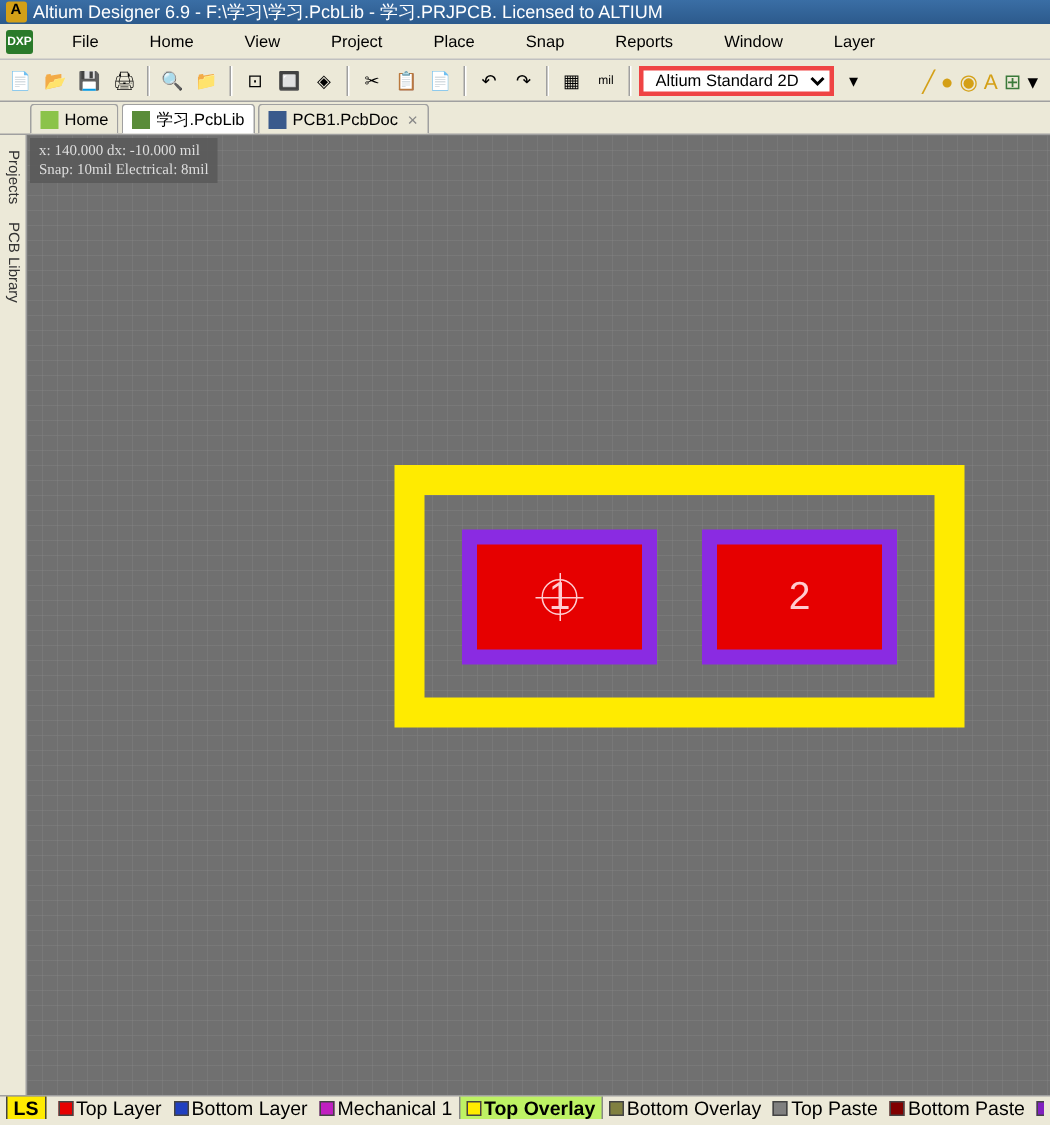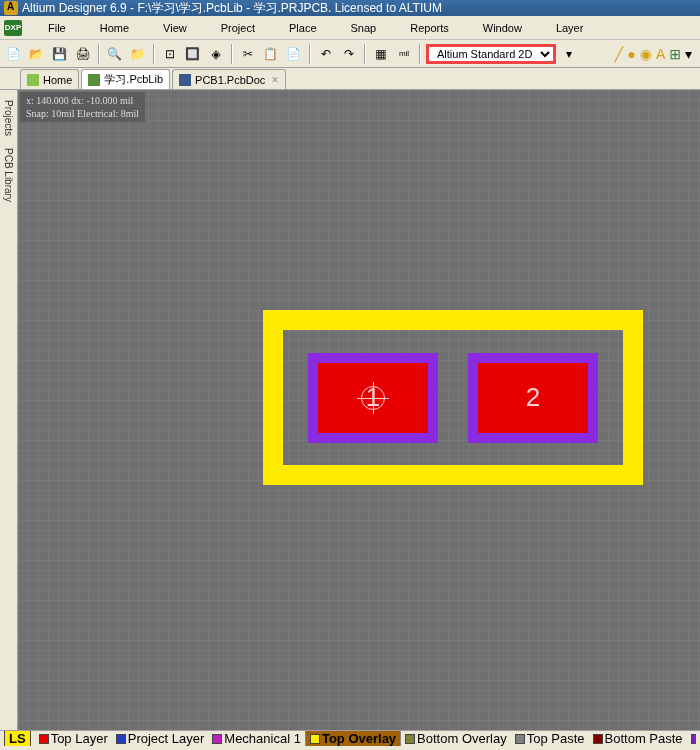--- a/index.html
+++ b/index.html
@@ -50,21 +50,21 @@
     .pad-outer { position: absolute; inset: 0; background: #8a2be2; }
     .pad-inner { position: absolute; inset: 10px; background: #e60000; display: flex; align-items: center; justify-content: center; }
     .pad-label { font-size: 26px; color: #ffccd0; font-family: Arial, sans-serif; }
     .pad-crosshair { position: absolute; width: 32px; height: 32px; left: 50%; top: 50%; transform: translate(-50%,-50%); }
     .pad-crosshair::before { content:""; position: absolute; left: 0; right:0; top: 50%; border-top: 1px solid #ffccd0; }
     .pad-crosshair::after { content:""; position: absolute; top: 0; bottom:0; left: 50%; border-left: 1px solid #ffccd0; }
     .pad-circle { position: absolute; width: 24px; height: 24px; border: 1px solid #ffccd0; border-radius: 50%; left: 50%; top: 50%; transform: translate(-50%,-50%); }
     
     .layer-tabs { height: 16px; background: #ece9d8; display: flex; align-items: center; padding: 0 4px; overflow: hidden; border-top: 1px solid #a0a0a0; font-size: 13px; }
     .layer-btn { display: flex; align-items: center; gap: 2px; padding: 0 4px; cursor: pointer; white-space: nowrap; }
-    .layer-btn.active { background: #a16207; border: 1px solid #888; }
+    .layer-btn.active { background: #bef264; border: 1px solid #888; }
     .layer-swatch { width: 10px; height: 10px; border: 1px solid #444; }
     .ls-box { background: #ffeb00; border: 1px solid #444; padding: 0 4px; margin-right: 4px; font-weight: bold; }
     
     .right-tools { position: absolute; right: 8px; display: flex; gap: 4px; }
     .right-tool { font-size: 14px; cursor: pointer; }
     
     .dxp-icon { width: 18px; height: 16px; background: #2a7a2a; color: #fff; font-size: 8px; display:flex; align-items:center; justify-content:center; font-weight:bold; border-radius:2px; }
   </style>
 </head>
 <body>
@@ -181,21 +181,21 @@
 
 <div class="layer-tabs">
   <span class="ls-box">LS</span>
   <div id="layer-tabs-container" style="display:flex;overflow:hidden">
       <div class="layer-btn">
         <span class="layer-swatch" style="background: rgb(230, 0, 0);"></span>
         <span>Top Layer</span>
       </div>
       <div class="layer-btn">
         <span class="layer-swatch" style="background: rgb(32, 64, 192);"></span>
-        <span>Project Layer</span>
+        <span>Bottom Layer</span>
       </div>
       <div class="layer-btn">
         <span class="layer-swatch" style="background: rgb(192, 32, 192);"></span>
         <span>Mechanical 1</span>
       </div>
       <div class="layer-btn active">
         <span class="layer-swatch" style="background: rgb(255, 235, 0);"></span>
         <span style="font-weight: bold;">Top Overlay</span>
       </div>
       <div class="layer-btn">

